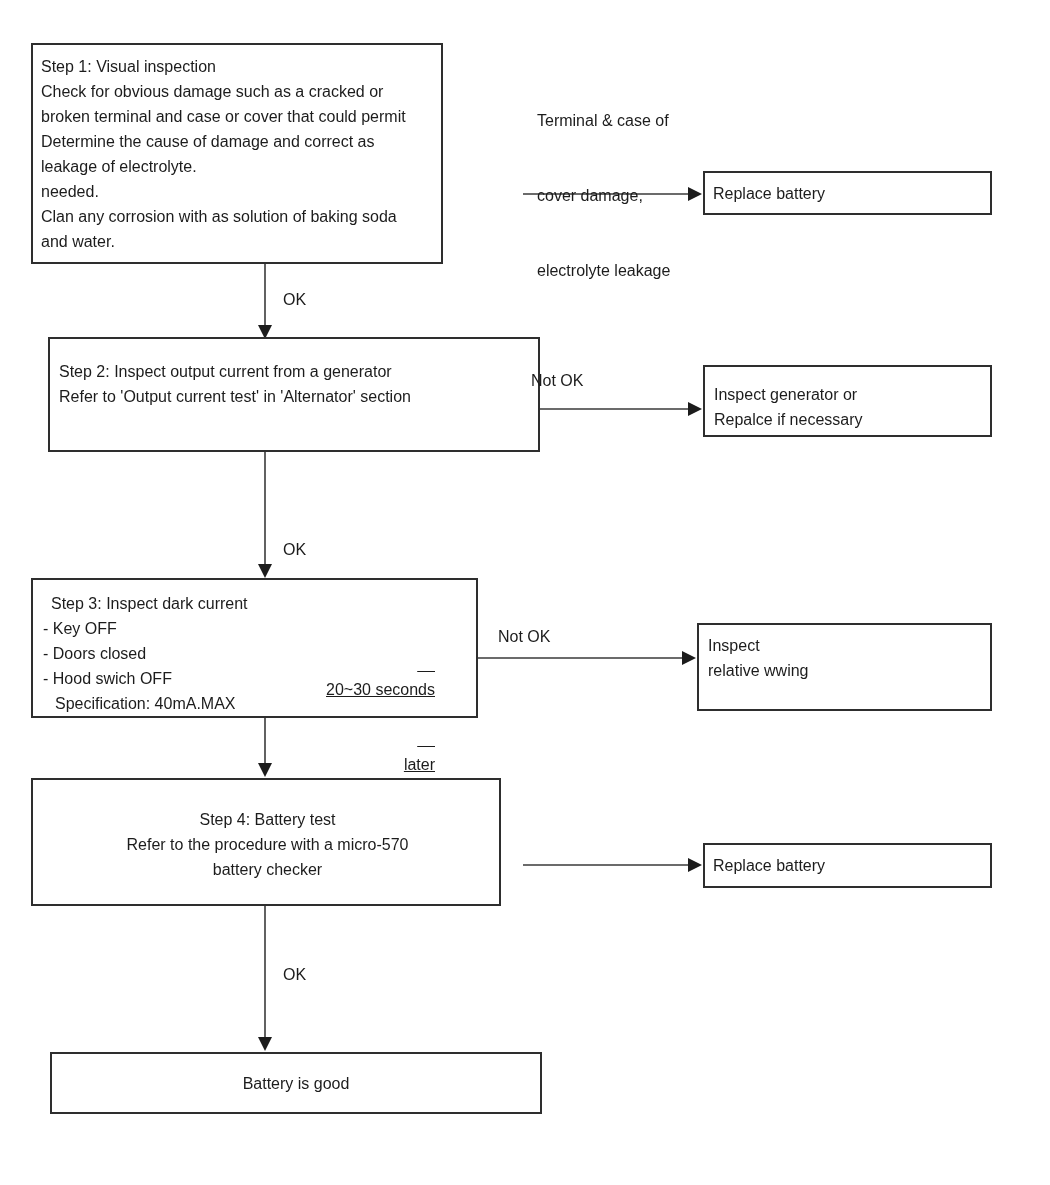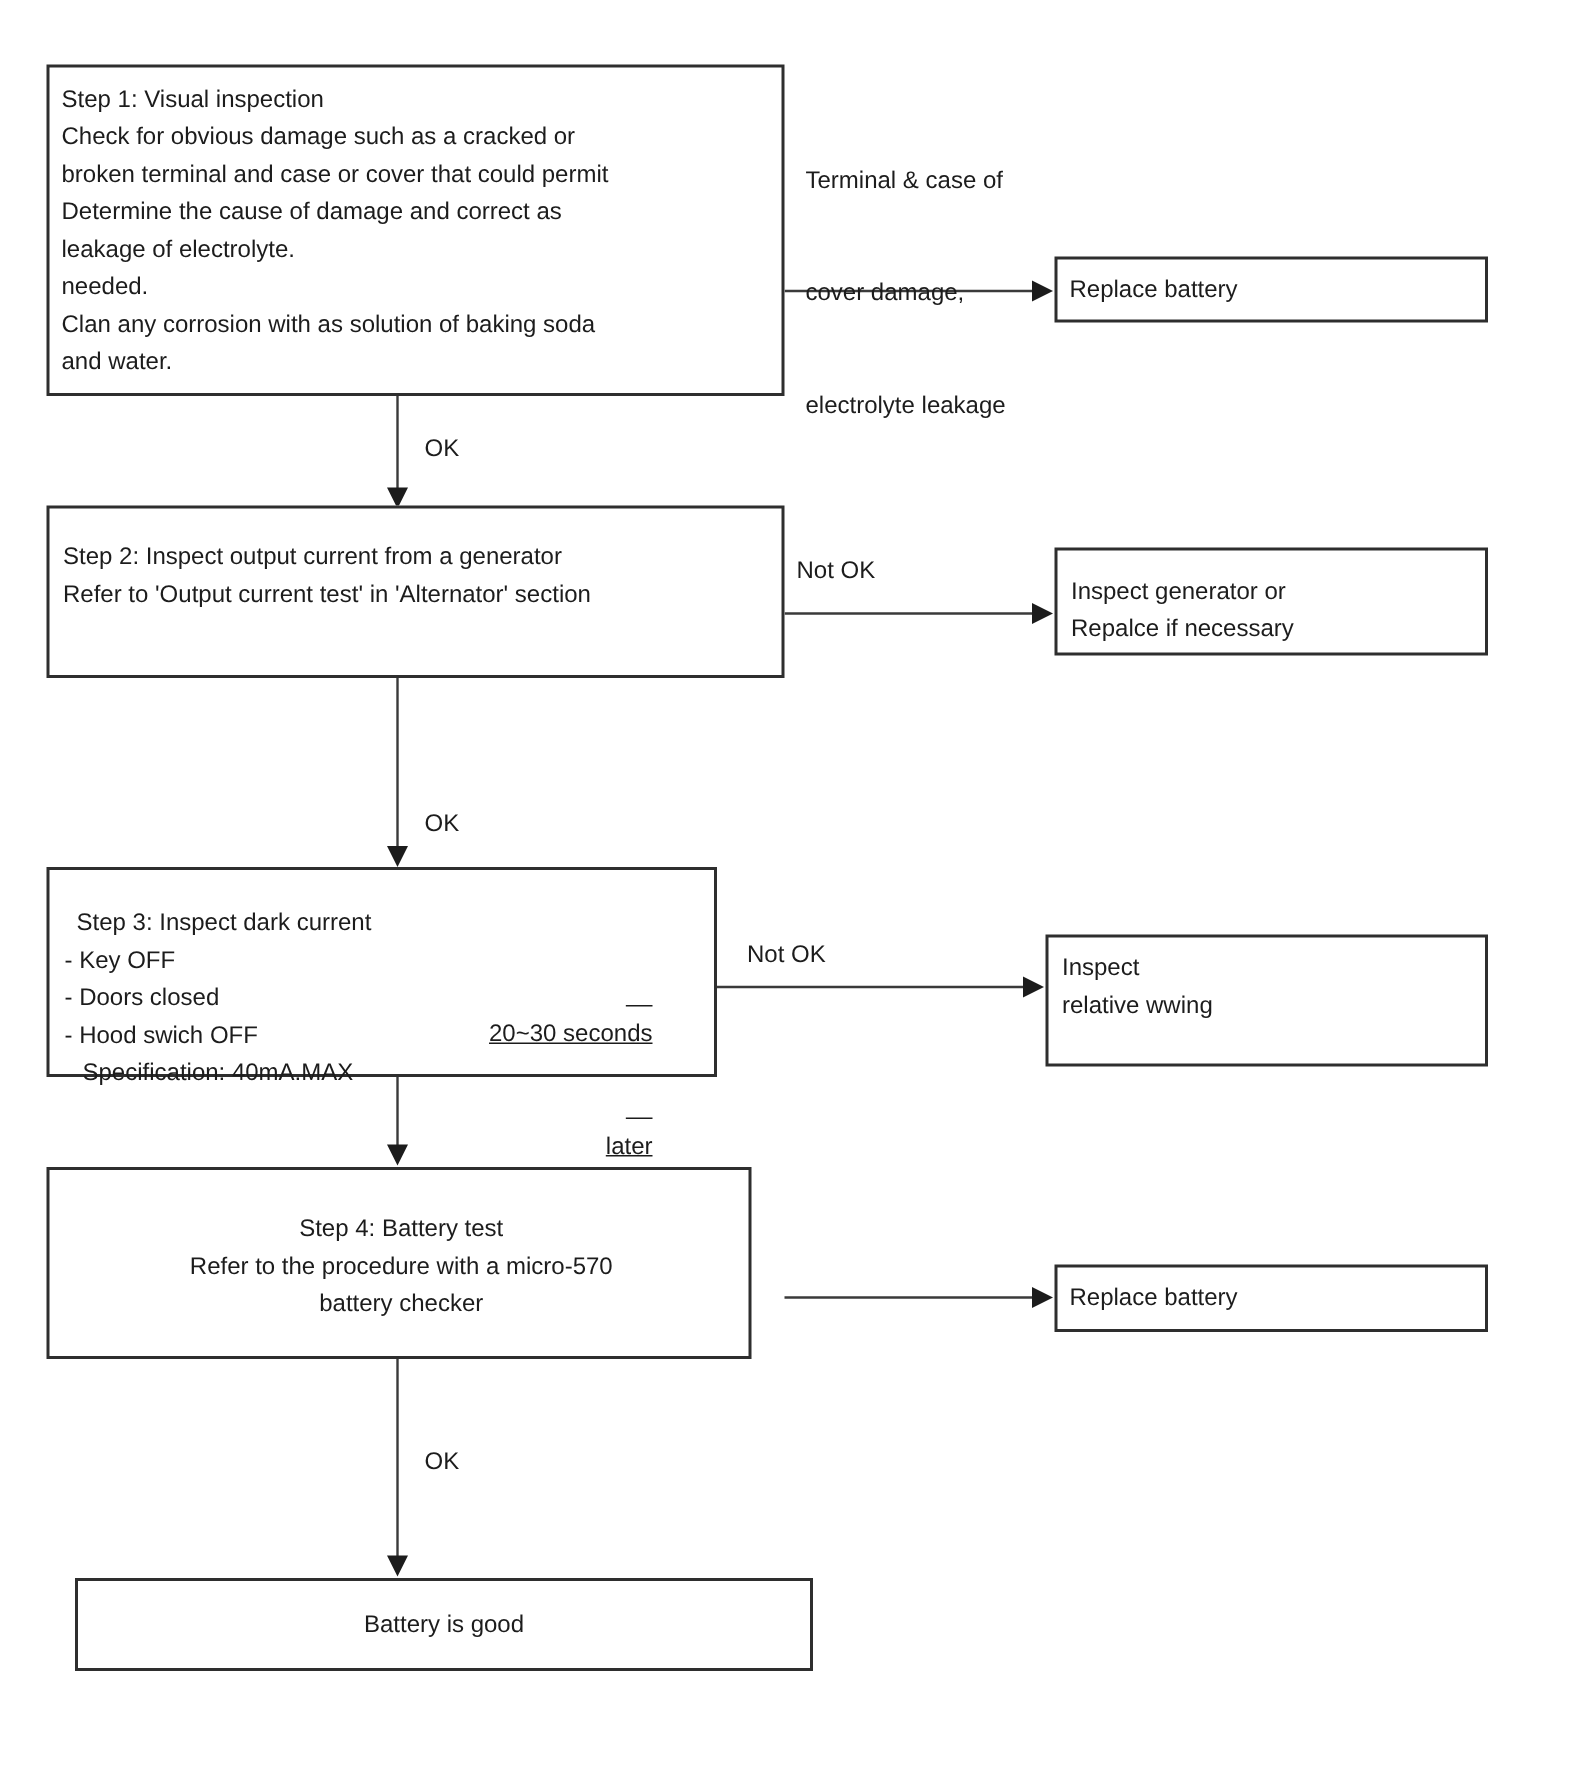--- a/index.html
+++ b/index.html
@@ -70,21 +70,21 @@
     <g>
       <line class="arrow-line" x1="265" y1="906" x2="265" y2="1038"></line>
       <polygon class="arrow-head" points="258,1037 272,1037 265,1051"></polygon>
     </g>
 
     <g>
       <path class="bracket" d="M 240 625 L 271 625 L 271 672 L 240 672"></path>
     </g>
   </svg>
 
-  <div class="box" style="left:31px;top:43px;width:492px;height:221px;padding:9px 8px 0 8px;">
+  <div class="box" style="left:31px;top:43px;width:412px;height:221px;padding:9px 8px 0 8px;">
     <div class="txt">Step 1: Visual inspection</div>
     <div class="txt">Check for obvious damage such as a cracked or</div>
     <div class="txt">broken terminal and case or cover that could permit</div>
     <div class="txt">Determine the cause of damage and correct as</div>
     <div class="txt">leakage of electrolyte.</div>
     <div class="txt">needed.</div>
     <div class="txt">Clan any corrosion with as solution of baking soda</div>
     <div class="txt">and water.</div>
   </div>
 
@@ -93,35 +93,35 @@
     <div class="txt">cover damage,</div>
     <div class="txt">electrolyte leakage</div>
   </div>
 
   <div class="box" style="left:703px;top:171px;width:289px;height:44px;display:flex;align-items:center;padding-left:8px;">
     <span class="txt">Replace battery</span>
   </div>
 
   <div class="label" style="left:283px;top:287px;">OK</div>
 
-  <div class="box" style="left:31px;top:337px;width:492px;height:115px;padding:20px 8px 0 9px;">
+  <div class="box" style="left:48px;top:337px;width:492px;height:115px;padding:20px 8px 0 9px;">
     <div class="txt">Step 2: Inspect output current from a generator</div>
     <div class="txt">Refer to 'Output current test' in 'Alternator' section</div>
   </div>
 
   <div class="label" style="left:531px;top:368px;">Not OK</div>
 
   <div class="box" style="left:703px;top:365px;width:289px;height:72px;padding:15px 8px 0 9px;">
     <div class="txt">Inspect generator or</div>
     <div class="txt">Repalce if necessary</div>
   </div>
 
   <div class="label" style="left:283px;top:537px;">OK</div>
 
-  <div class="box" style="left:31px;top:578px;width:447px;height:140px;padding:23px 0 0 0;">
+  <div class="box" style="left:31px;top:578px;width:447px;height:140px;padding:11px 0 0 0;">
     <div class="txt" style="padding-left:18px;">Step 3: Inspect dark current</div>
     <div class="txt" style="padding-left:10px;">- Key OFF</div>
     <div class="txt" style="padding-left:10px;">- Doors closed</div>
     <div class="txt" style="padding-left:10px;">- Hood swich OFF</div>
     <div class="txt" style="padding-left:22px;">Specification: 40mA.MAX</div>
   </div>
 
   <div class="label" style="left:290px;top:627px;width:145px;text-align:right;text-decoration:underline;">
     <div class="txt">20~30 seconds</div>
     <div class="txt">later</div>

